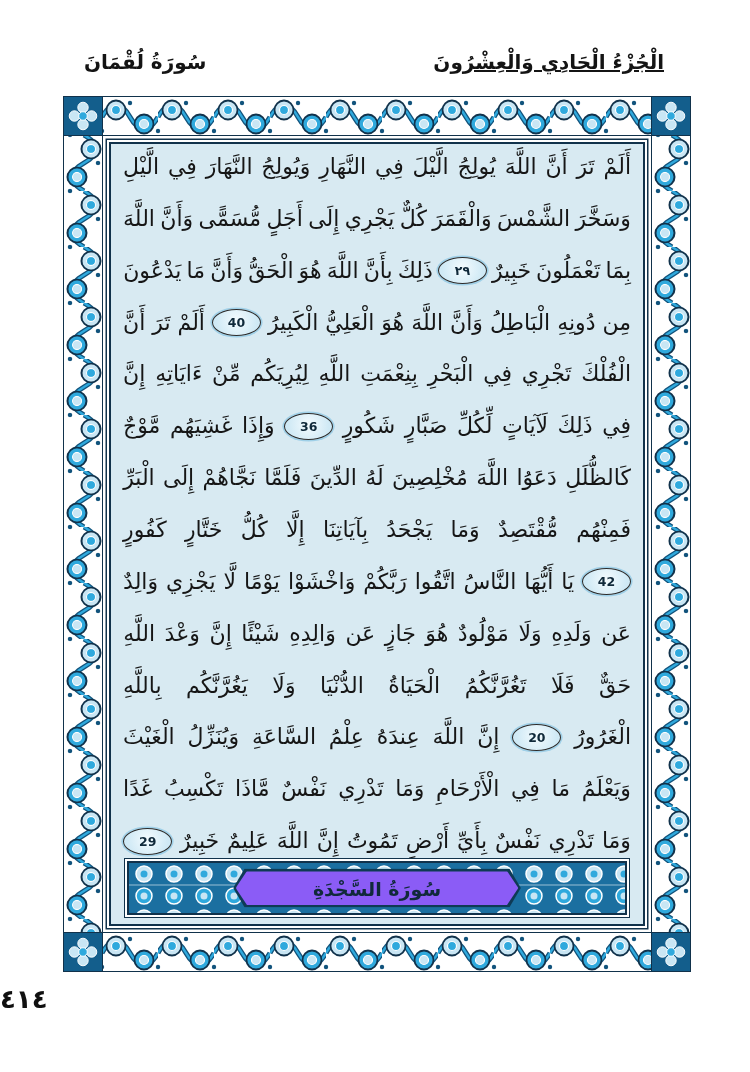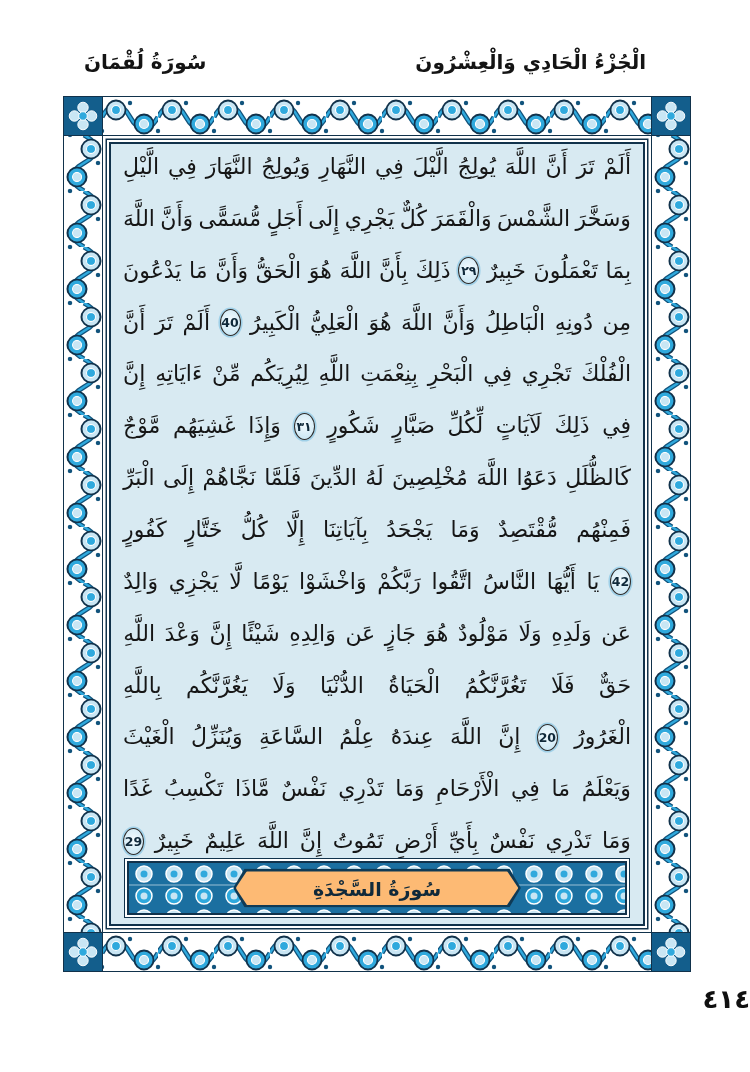--- a/index.html
+++ b/index.html
@@ -11,21 +11,21 @@
     --ink:#161616;
   }
   *{margin:0;padding:0;box-sizing:border-box;}
   html,body{width:750px;height:1072px;background:#ffffff;overflow:hidden;
     font-family:"DejaVu Sans",sans-serif;color:var(--ink);}
   .page{position:relative;width:750px;height:1072px;background:#ffffff;}
 
   
   .head-label{position:absolute;top:50px;font-size:20px;font-weight:bold;
     color:#141414;direction:rtl;white-space:nowrap;}
-  .head-right{right:104px;}
+  .head-right{right:86px;text-decoration:underline;}
   .head-left{left:84px;}
 
   
   .frame{position:absolute;left:63px;top:96px;width:628px;height:876px;}
   .band{position:absolute;border:1.5px solid var(--outline-dark);overflow:hidden;background:#fff;}
   .band svg{display:block;width:100%;height:100%;}
   .band-top{top:0;left:38px;right:38px;height:40px;}
   .band-bottom{bottom:0;left:38px;right:38px;height:40px;}
   .band-left{left:0;top:38px;bottom:38px;width:40px;}
   .band-right{right:0;top:38px;bottom:38px;width:40px;}
@@ -36,42 +36,42 @@
   .corner-bl{bottom:0;left:0;} .corner-br{bottom:0;right:0;}
 
   
   .panel{position:absolute;inset:46px;background:var(--panel-bg);
     border:2.5px solid var(--outline-dark);
     box-shadow:0 0 0 2px #ffffff,0 0 0 3.5px var(--outline-dark);}
   .lines{position:absolute;inset:8px 12px 68px 12px;display:flex;
     flex-direction:column;justify-content:space-between;direction:rtl;}
   .qline{display:flex;justify-content:space-between;align-items:center;direction:rtl;}
   .word{white-space:nowrap;font-size:22px;color:var(--ink);line-height:1.35;}
-  .ayah{flex:0 0 auto;width:21px;height:27px;border-radius:50%;
+  .ayah{flex:0 0 auto;width:49px;height:27px;border-radius:50%;
     background:radial-gradient(circle at 50% 42%,#f4fbfe 0%,#cfe9f5 75%);
     border:1.6px solid #2b2b2b;box-shadow:0 0 0 1.6px #9fd0e8;
     display:inline-flex;align-items:center;justify-content:center;
     font-size:12.5px;font-weight:bold;color:#10293a;}
 
   
   .banner{position:absolute;left:16px;right:16px;bottom:9px;height:54px;
     border:2px solid var(--outline-dark);box-shadow:0 0 0 2px #ffffff,0 0 0 3px var(--outline-dark);
     overflow:hidden;background:#fff;}
   .banner>svg{position:absolute;inset:0;width:100%;height:100%;}
   .cart-outer{position:absolute;left:50%;top:50%;transform:translate(-50%,-50%);
     width:58%;height:78%;background:#0f3a55;
     clip-path:polygon(4% 0%,96% 0%,100% 50%,96% 100%,4% 100%,0% 50%);
     display:flex;align-items:center;justify-content:center;}
-  .cart-inner{width:calc(100% - 5px);height:calc(100% - 5px);background:#fdba74;
+  .cart-inner{width:calc(100% - 5px);height:calc(100% - 5px);background:#8b5cf6;
     clip-path:polygon(4% 0%,96% 0%,100% 50%,96% 100%,4% 100%,0% 50%);
     display:flex;align-items:center;justify-content:center;text-align:right;}
   .banner-title{font-size:19px;font-weight:bold;color:#10293a;direction:rtl;white-space:nowrap;}
 
   
-  .page-number{position:absolute;top:984px;left:0;width:100%;text-align:right;
+  .page-number{position:absolute;top:984px;left:0;width:100%;text-align:left;
     font-size:26px;font-weight:bold;color:#101010;}
   .hidden-defs{position:absolute;width:0;height:0;overflow:hidden;}
 </style>
 </head>
 <body>
 
 <svg class="hidden-defs" aria-hidden="true">
   <defs>
     <pattern id="pat-h" width="56" height="40" patternUnits="userSpaceOnUse">
       <rect width="56" height="40" fill="#ffffff"></rect>
@@ -231,21 +231,21 @@
             <span class="word">ءَايَاتِهِ</span>
             <span class="word">إِنَّ</span>
           </div>
           <div class="qline">
             <span class="word">فِي</span>
             <span class="word">ذَلِكَ</span>
             <span class="word">لَآيَاتٍ</span>
             <span class="word">لِّكُلِّ</span>
             <span class="word">صَبَّارٍ</span>
             <span class="word">شَكُورٍ</span>
-            <span class="ayah">٣١</span>
+            <span class="ayah">36</span>
             <span class="word">وَإِذَا</span>
             <span class="word">غَشِيَهُم</span>
             <span class="word">مَّوْجٌ</span>
           </div>
           <div class="qline">
             <span class="word">كَالظُّلَلِ</span>
             <span class="word">دَعَوُا</span>
             <span class="word">اللَّهَ</span>
             <span class="word">مُخْلِصِينَ</span>
             <span class="word">لَهُ</span>

